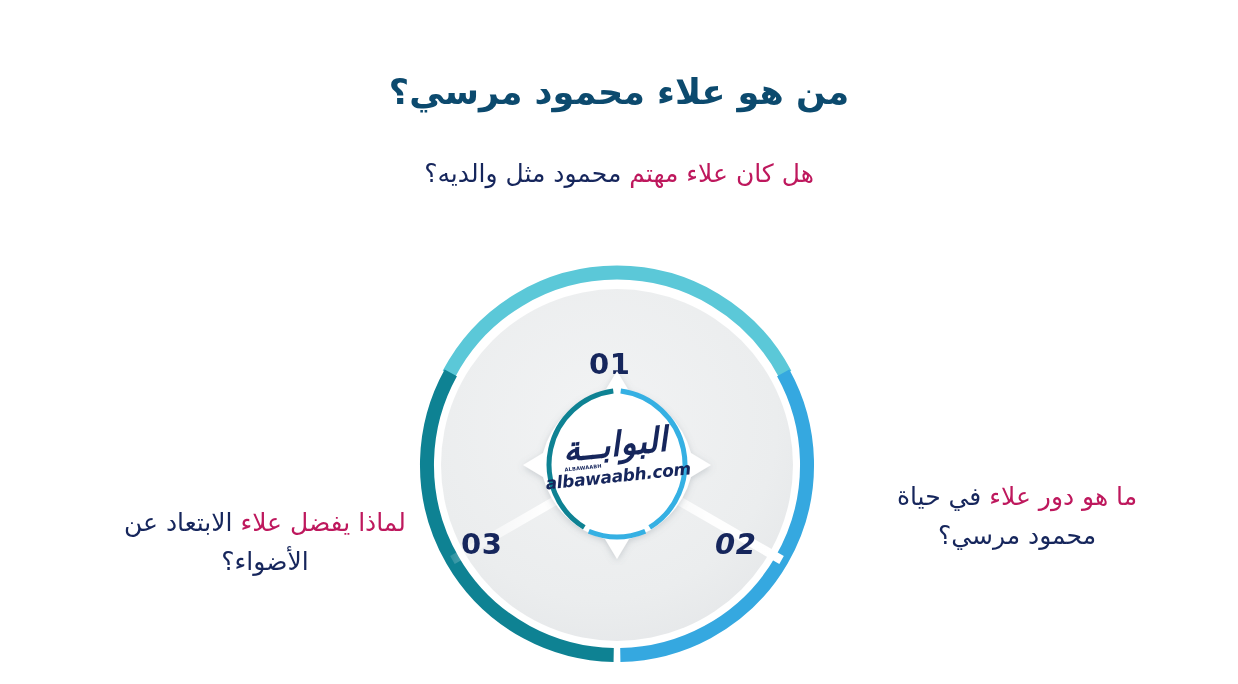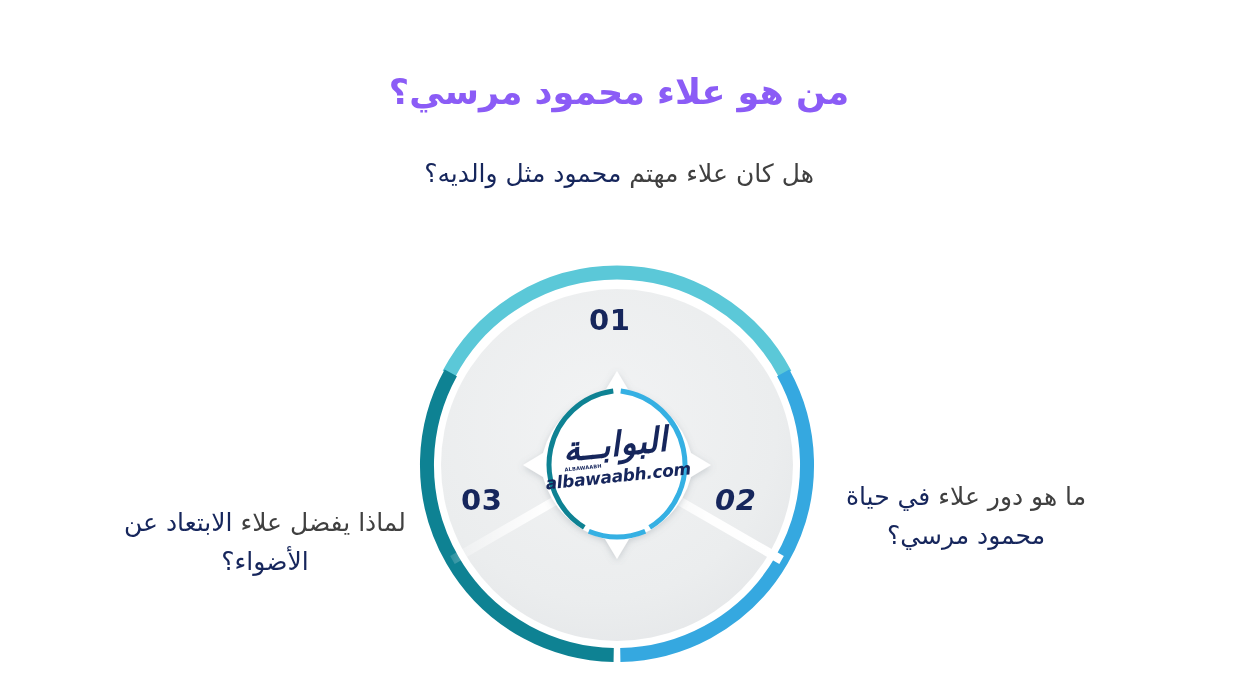--- a/index.html
+++ b/index.html
@@ -19,45 +19,45 @@
 
   
   #page-title {
     position: absolute;
     left: 0;
     top: 48px;
     width: 1238px;
     text-align: center;
     font-size: 35px;
     font-weight: 700;
-    color: #8b5cf6;
+    color: #0c4a6e;
     letter-spacing: 0px;
     direction: rtl;
     line-height: 1.2;
   }
 
   
   .callout {
     position: absolute;
     direction: rtl;
     font-size: 25px;
     line-height: 1.55;
     color: #16265c;
     font-weight: 400;
   }
-  .callout .hl { color: #404040; }
+  .callout .hl { color: #be185d; }
 
   #callout-top {
     left: 369px;
     top: 155px;
     width: 500px;
     text-align: center;
   }
   #callout-right {
-    left: 816px;
+    left: 867px;
     top: 478px;
     width: 300px;
     text-align: center;
   }
   #callout-left {
     left: 105px;
     top: 504px;
     width: 320px;
     text-align: center;
   }
@@ -72,20 +72,21 @@
   }
   #donut-svg { display: block; width: 400px; height: 400px; }
 
   .segment-number {
     position: absolute;
     font-size: 29px;
     font-weight: 700;
     color: #16265c;
     letter-spacing: 0.5px;
     direction: ltr;
+    margin-top: 44px;
   }
   #segment-number-01 { left: 172px; top: 38px; }
   #segment-number-02 { left: 298px; top: 218px; font-style: italic; }
   #segment-number-03 { left: 44px;  top: 218px; }
 
   
   #center-logo {
     position: absolute;
     left: 100px;
     top: 100px;

